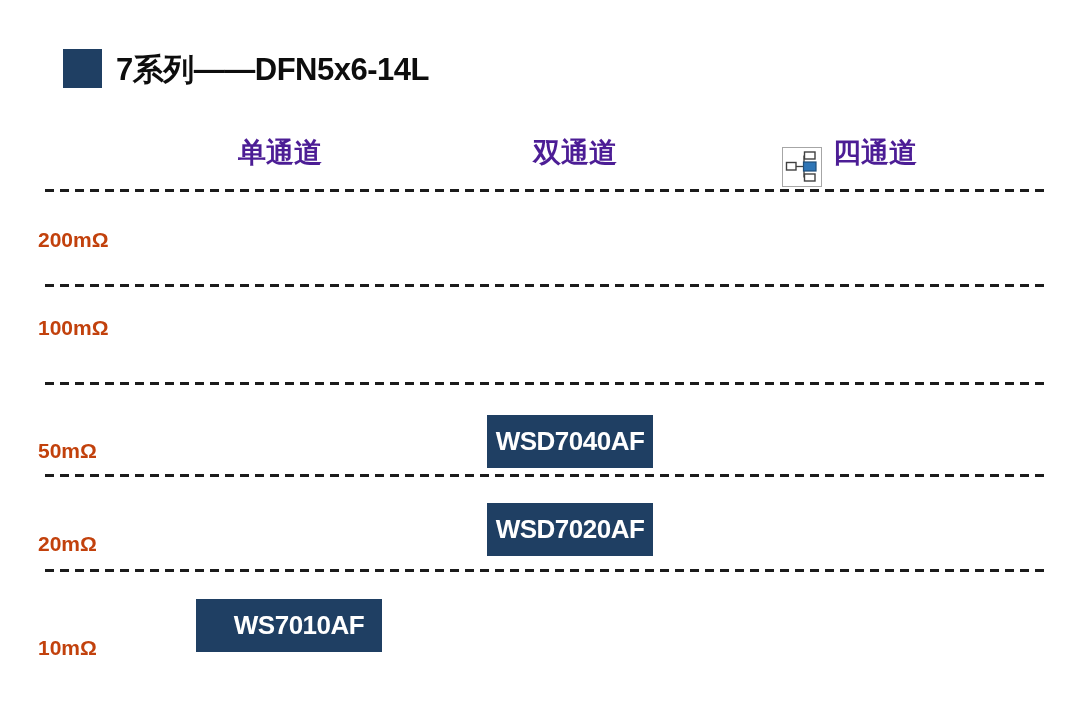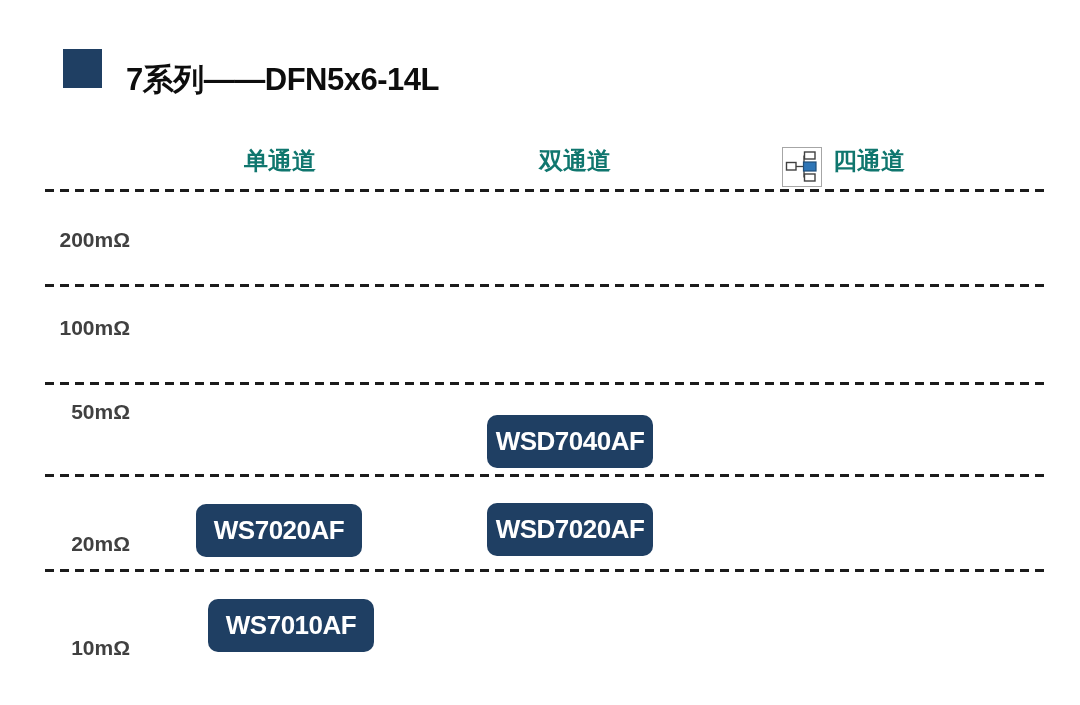--- a/index.html
+++ b/index.html
@@ -11,65 +11,65 @@
     overflow:hidden;
   }
   
   .accent-square{
     position:absolute;left:63px;top:49px;
     width:39px;height:39px;
     background:#1f3f63;
   }
   .slide-title{
     position:absolute;left:114px;top:47px;
-    margin:12px;
+    margin:2px;
     font-size:31px;line-height:42px;
     font-weight:bold;color:#0d0d0d;
     letter-spacing:-0.5px;
     white-space:nowrap;
   }
   
   .col-header{
-    position:absolute;top:148px;
-    font-size:24px;line-height:26px;font-weight:bold;color:#0f766e;
+    position:absolute;top:140px;
+    font-size:28px;line-height:26px;font-weight:bold;color:#4c1d95;
     text-align:center;white-space:nowrap;
   }
   .col-h1{left:205px;width:150px;}
   .col-h2{left:500px;width:150px;}
   .col-h3{left:833px;width:150px;text-align:left;}
   .smartart-icon{
     position:absolute;left:782px;top:147px;
     width:40px;height:40px;
   }
   
   .dline{
     position:absolute;left:45px;width:1003px;height:3px;
     background-image:repeating-linear-gradient(to right,
       #1c1c1c 0px,#1c1c1c 9px,transparent 9px,transparent 15px);
   }
   .dl1{top:189px;}.dl2{top:284px;}.dl3{top:382px;}.dl4{top:474px;}.dl5{top:569px;}
   
   .row-label{
     position:absolute;left:38px;width:92px;
-    font-size:21px;line-height:24px;font-weight:bold;color:#404040;
-    text-align:right;white-space:nowrap;
+    font-size:21px;line-height:24px;font-weight:bold;color:#c2410c;
+    text-align:left;white-space:nowrap;
   }
-  .rl1{top:228px;}.rl2{top:316px;}.rl3{top:400px;}.rl4{top:532px;}.rl5{top:636px;}
+  .rl1{top:228px;}.rl2{top:316px;}.rl3{top:439px;}.rl4{top:532px;}.rl5{top:636px;}
   
   .chip{
     position:absolute;width:166px;height:53px;
-    background:#1f3f63;border-radius:10px;
+    background:#1f3f63;border-radius:0;
     display:flex;align-items:center;justify-content:center;
     color:#ffffff;font-size:26px;font-weight:bold;
     letter-spacing:-0.5px;white-space:nowrap;
   }
   .chip-7040{left:487px;top:415px;}
   .chip-7020s{left:196px;top:504px;}
   .chip-7020d{left:487px;top:503px;}
-  .chip-7010{left:208px;top:599px;}
+  .chip-7010{left:196px;top:599px;padding-left:20px;}
 </style>
 </head>
 <body>
 
 <div class="stage">
 
   <div class="accent-square"></div>
   <h1 class="slide-title">7系列——DFN5x6-14L</h1>
 
   <div class="col-header col-h1">单通道</div>
@@ -92,17 +92,16 @@
   <div class="dline dl4"></div>
   <div class="dline dl5"></div>
 
   <div class="row-label rl1">200mΩ</div>
   <div class="row-label rl2">100mΩ</div>
   <div class="row-label rl3">50mΩ</div>
   <div class="row-label rl4">20mΩ</div>
   <div class="row-label rl5">10mΩ</div>
 
   <div class="chip chip-7040">WSD7040AF</div>
-  <div class="chip chip-7020s">WS7020AF</div>
   <div class="chip chip-7020d">WSD7020AF</div>
   <div class="chip chip-7010">WS7010AF</div>
 
 </div>
 
 </body></html>

